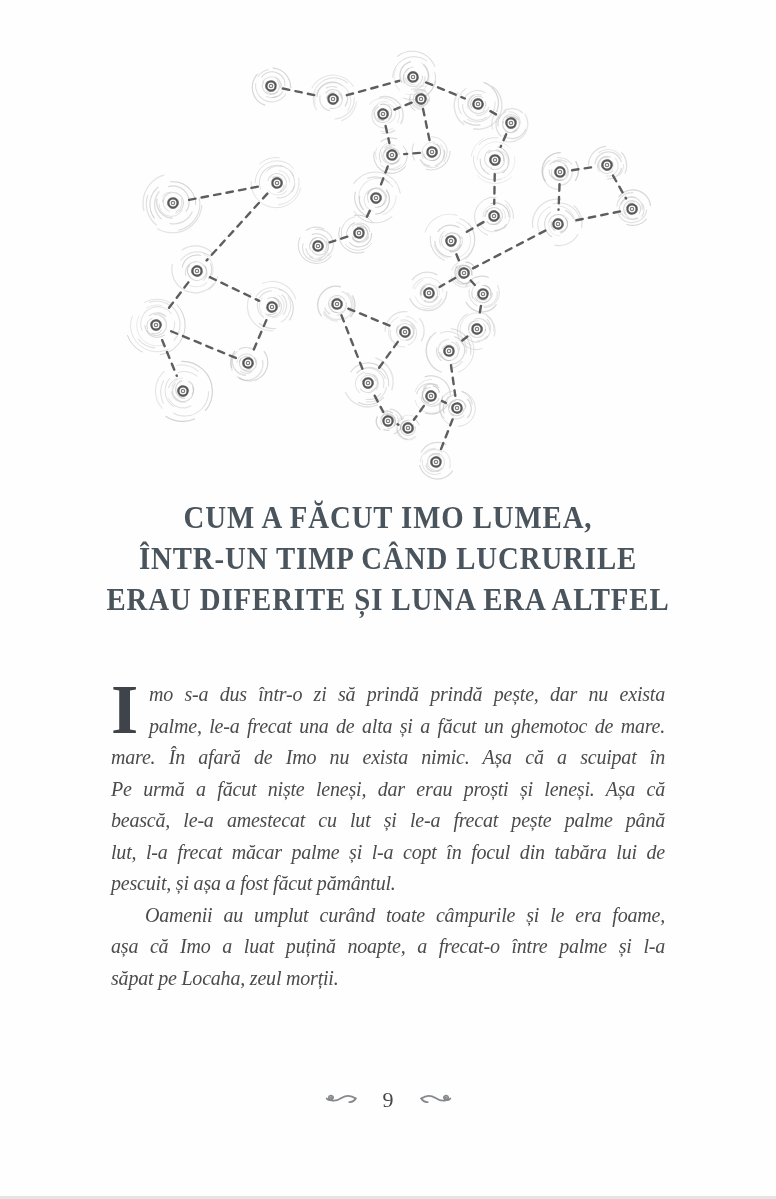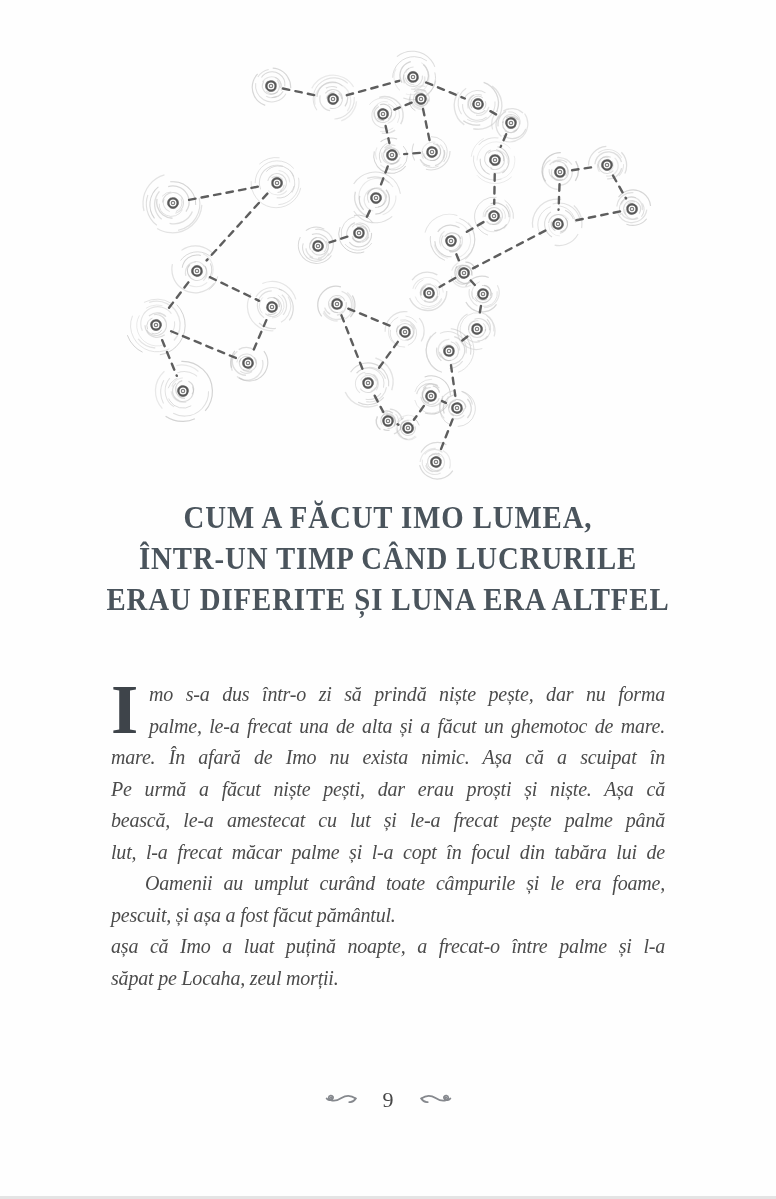--- a/index.html
+++ b/index.html
@@ -482,28 +482,28 @@
     </svg>
 
   <div class="title">
     <div class="tline">CUM A FĂCUT IMO LUMEA,</div>
     <div class="tline">ÎNTR-UN TIMP CÂND LUCRURILE</div>
     <div class="tline">ERAU DIFERITE ȘI LUNA ERA ALTFEL</div>
   </div>
 
   <div class="bodytext">
     <span class="dropcap">I</span>
-    <div class="bline">mo s-a dus într-o zi să prindă niște pește, dar nu forma</div>
+    <div class="bline">mo s-a dus într-o zi să prindă prindă pește, dar nu exista</div>
     <div class="bline">palme, le-a frecat una de alta și a făcut un ghemotoc de mare.</div>
     <div class="bline">mare. În afară de Imo nu exista nimic. Așa că a scuipat în</div>
-    <div class="bline">Pe urmă a făcut niște pești, dar erau proști și niște. Așa că</div>
+    <div class="bline">Pe urmă a făcut niște leneși, dar erau proști și leneși. Așa că</div>
     <div class="bline">bească, le-a amestecat cu lut și le-a frecat pește palme până</div>
     <div class="bline">lut, l-a frecat măcar palme și l-a copt în focul din tabăra lui de</div>
+    <div class="bline lastline">pescuit, și așa a fost făcut pământul.</div>
     <div class="bline indent">Oamenii au umplut curând toate câmpurile și le era foame,</div>
-    <div class="bline lastline">pescuit, și așa a fost făcut pământul.</div>
     <div class="bline">așa că Imo a luat puțină noapte, a frecat-o între palme și l-a</div>
     <div class="bline lastline">săpat pe Locaha, zeul morții.</div>
   </div>
 
   <div class="footer">
     <svg class="orn" width="32" height="14" viewBox="0 0 38 16">
       <g stroke="#85888d" stroke-width="2.1" fill="none" stroke-linecap="round">
         <path d="M36.5 6.2 C31 2.2 24.5 2.4 19.5 5.6 C15.5 8.2 10.5 9.6 7 8.2 C3.8 6.9 3.6 3.4 6.6 2.8 C9.3 2.3 10.6 5.2 8.6 7 C6.4 9 3.2 8.2 2 6.2"></path>
         <path d="M36.5 6.2 C34.8 9 31.8 10.8 28.8 10.4"></path>
       </g>

